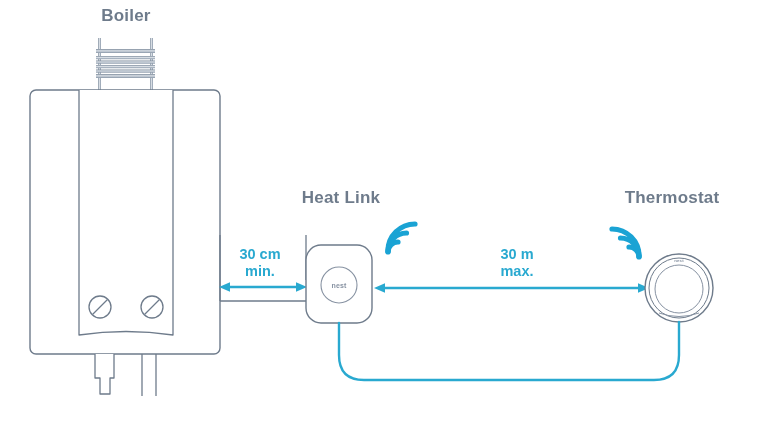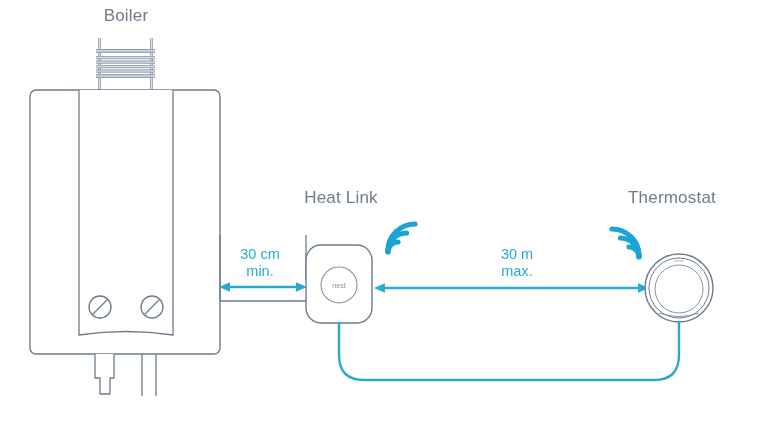--- a/index.html
+++ b/index.html
@@ -11,20 +11,21 @@
     width: 760px;
     height: 421px;
     font-family: "Liberation Sans", sans-serif;
     overflow: hidden;
   }
   #diagram-root {
     position: relative;
     width: 760px;
     height: 421px;
     background: #ffffff;
+    font-weight: bold;
   }
   #diagram-svg {
     position: absolute;
     top: 0;
     left: 0;
     width: 760px;
     height: 421px;
     display: block;
   }
   .device-label {

